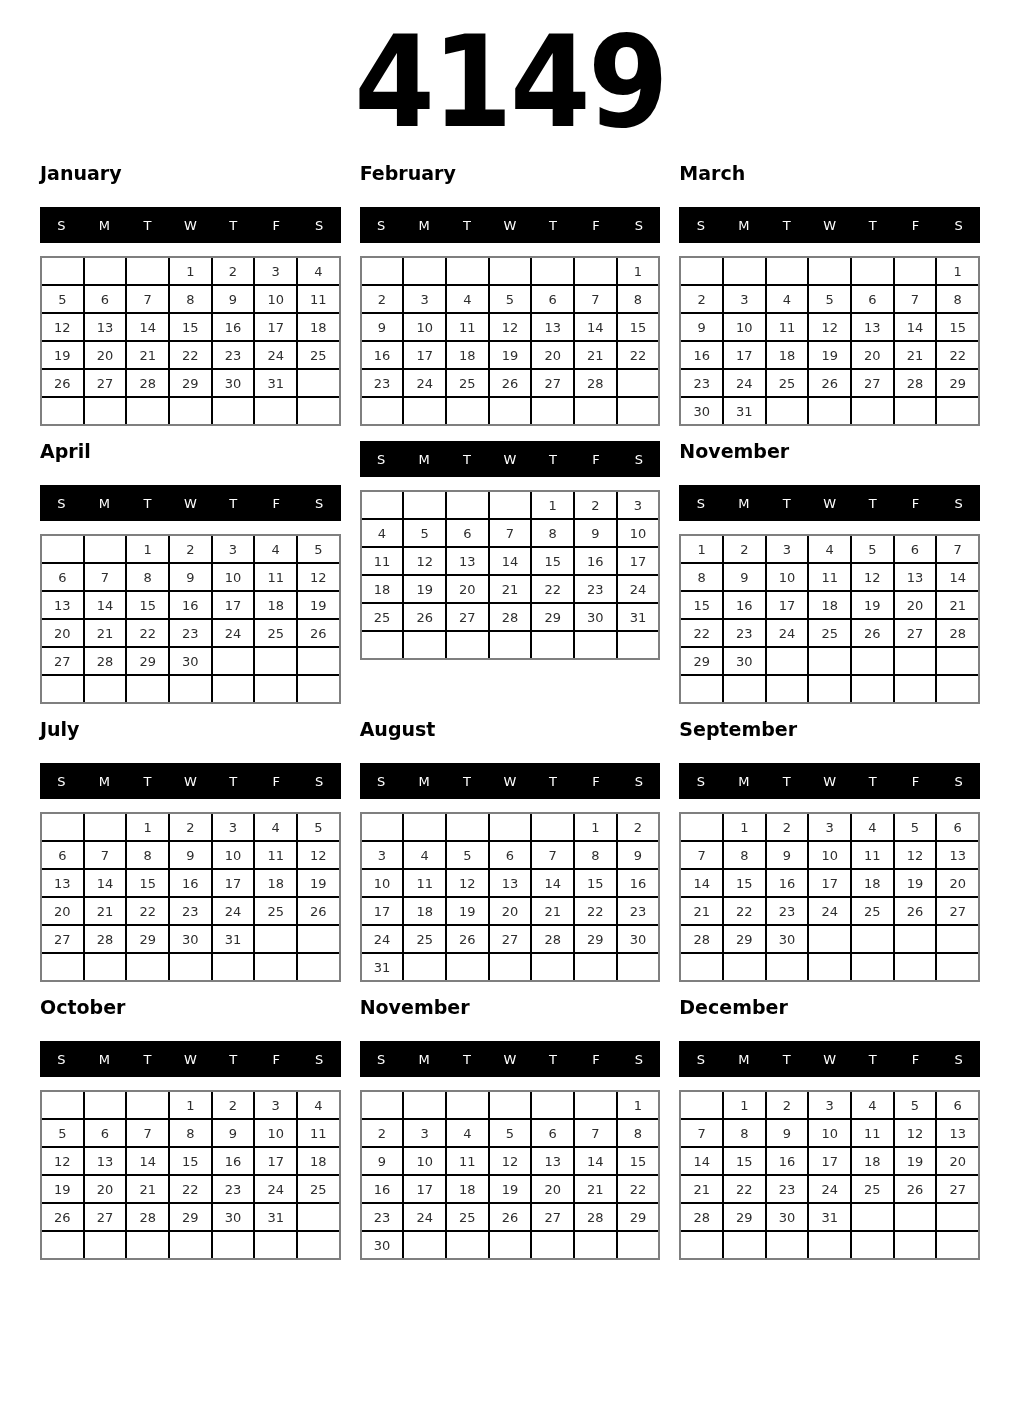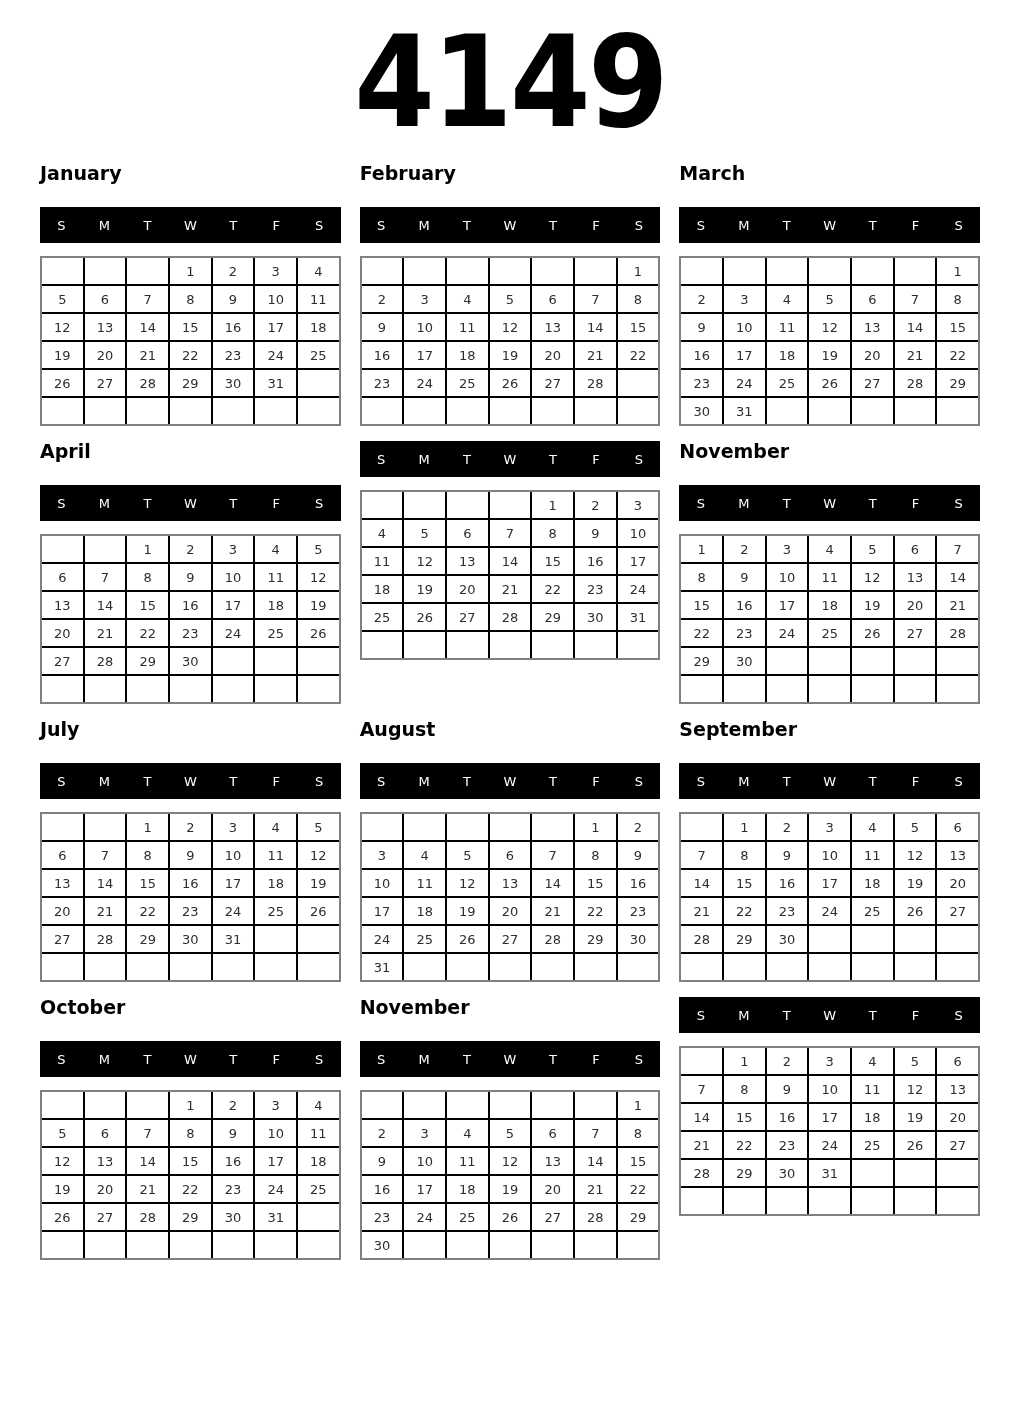--- a/index.html
+++ b/index.html
@@ -698,20 +698,21 @@
           <div class="date-cell"></div>
           <div class="date-cell"></div>
           <div class="date-cell"></div>
           <div class="date-cell"></div>
           <div class="date-cell"></div>
           <div class="date-cell"></div>
         </div>
   </section>
 
   <section class="month">
+    <h2 class="month-name">December</h2>
     <div class="weekday-header">
           <span>S</span>
           <span>M</span>
           <span>T</span>
           <span>W</span>
           <span>T</span>
           <span>F</span>
           <span>S</span>
         </div>
     <div class="date-grid">

